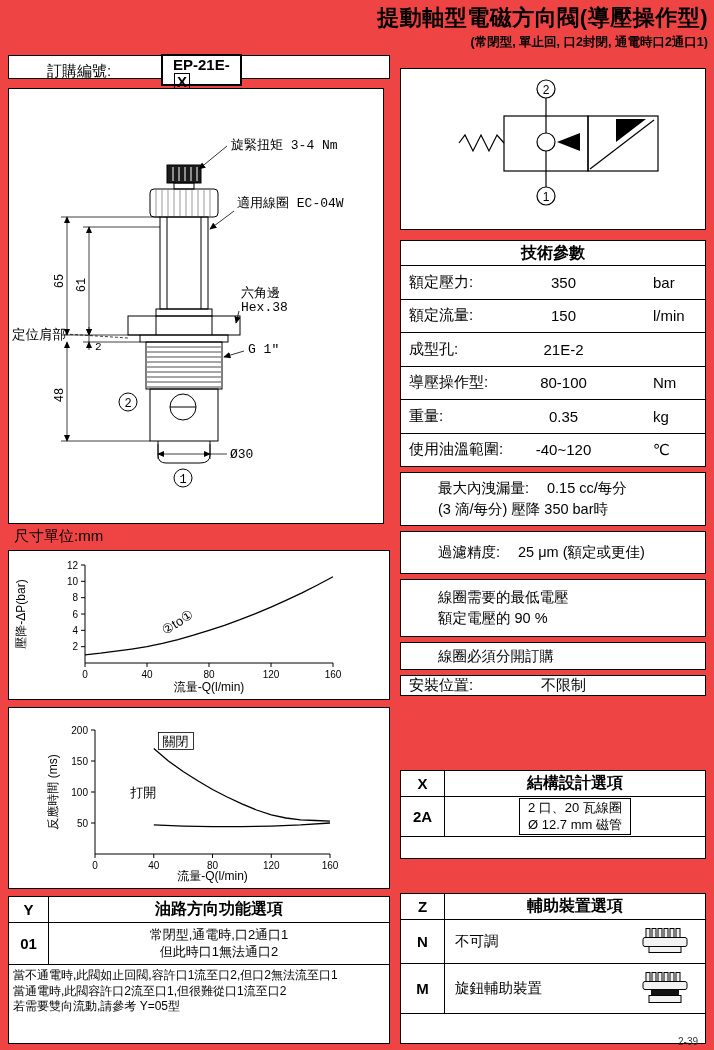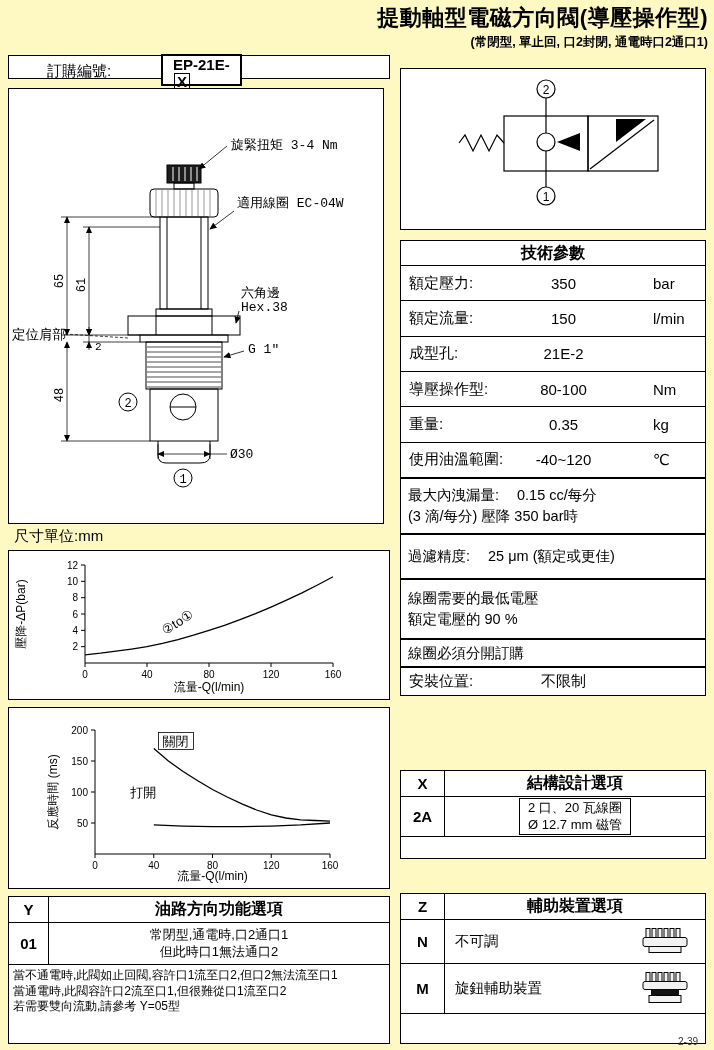--- a/index.html
+++ b/index.html
@@ -1,18 +1,18 @@
 <!DOCTYPE html>
 <html><head>
 <meta charset="utf-8">
 <style>
   * { margin:0; padding:0; box-sizing:border-box; }
   html,body { background:#fff; }
   body { width:714px; height:1050px; font-family:"Liberation Sans","DejaVu Sans",sans-serif; color:#000; }
-  .page { position:relative; width:714px; height:1050px; background:#fef9c3; overflow:hidden; }
+  .page { position:relative; width:714px; height:1050px; background:#ef4444; overflow:hidden; }
   .abs { position:absolute; }
   .box { border:1px solid #000; background:#fff; }
   svg text { font-family:inherit; fill:#000; }
   .tick { font-size:10px; }
   .axlabel { font-size:12px; }
   .clabel { font-size:13px; }
   .ax { stroke:#000; stroke-width:1; }
   .curve { fill:none; stroke:#000; stroke-width:1.3; }
 
   .title-wrap { right:6px; top:3px; left:180px; text-align:right; }
@@ -25,32 +25,32 @@
                 padding:0 10px; display:flex; align-items:flex-start; font-size:15px; font-weight:bold;flex-direction:column; }
   .codebox { border:1.5px solid #000; padding:0 2px; margin:0 1px; display:inline-block; line-height:16px; }
 
   .draw-panel { left:8px; top:88px; width:376px; height:436px;font-family:Liberation Mono, monospace; }
   .unit-note { left:14px; top:527px; font-size:15px; }
   .chart1-panel { left:8px; top:550px; width:382px; height:150px; }
   .chart2-panel { left:8px; top:707px; width:382px; height:182px; }
 
   .symbol-panel { left:400px; top:68px; width:306px; height:162px; }
 
-  .tech-wrap { left:400px; top:240px; width:306px; height:456px; display:flex; flex-direction:column; }
+  .tech-wrap { left:400px; top:240px; width:306px; height:456px; display:flex; flex-direction:column; gap:5px; }
   .tech-section { border:1px solid #000; background:#fff; display:flex; flex-direction:column; }
   .sectionA { height:238px; }
   .tech-head { height:25px; border-bottom:1px solid #000; display:flex; align-items:center; justify-content:center;
                font-weight:bold; font-size:16px; }
   .tech-row { position:relative; display:flex; align-items:center; border-bottom:1px solid #000; flex:1; }
   .tech-row:last-child { border-bottom:none; }
   .tech-label { padding-left:8px; font-size:15px; }
   .tech-value { position:absolute; left:110px; width:105px; text-align:center; font-size:15px; }
   .tech-unit { position:absolute; left:252px; font-size:15px; }
   .tech-lines { justify-content:center; padding:4px 0; }
-  .tech-line { padding-left:7px; font-size:14.5px; line-height:1.45; }
+  .tech-line { padding-left:7px; font-size:14.5px; line-height:1.45;margin-left:30px; }
   .gap18 { display:inline-block; width:18px; }
 
   .opt-table { display:flex; flex-direction:column; }
   .x-table { left:400px; top:770px; width:306px; height:89px; }
   .z-table { left:400px; top:893px; width:306px; height:151px; }
   .y-table { left:8px; top:896px; width:382px; height:148px; }
   .thead { display:flex; border-bottom:1px solid #000; height:26px; flex:none; }
   .tkey { width:44px; border-right:1px solid #000; display:flex; align-items:center; justify-content:center;
           font-weight:bold; font-size:15px; flex:none; }
   .y-table .tkey { width:40px; }

